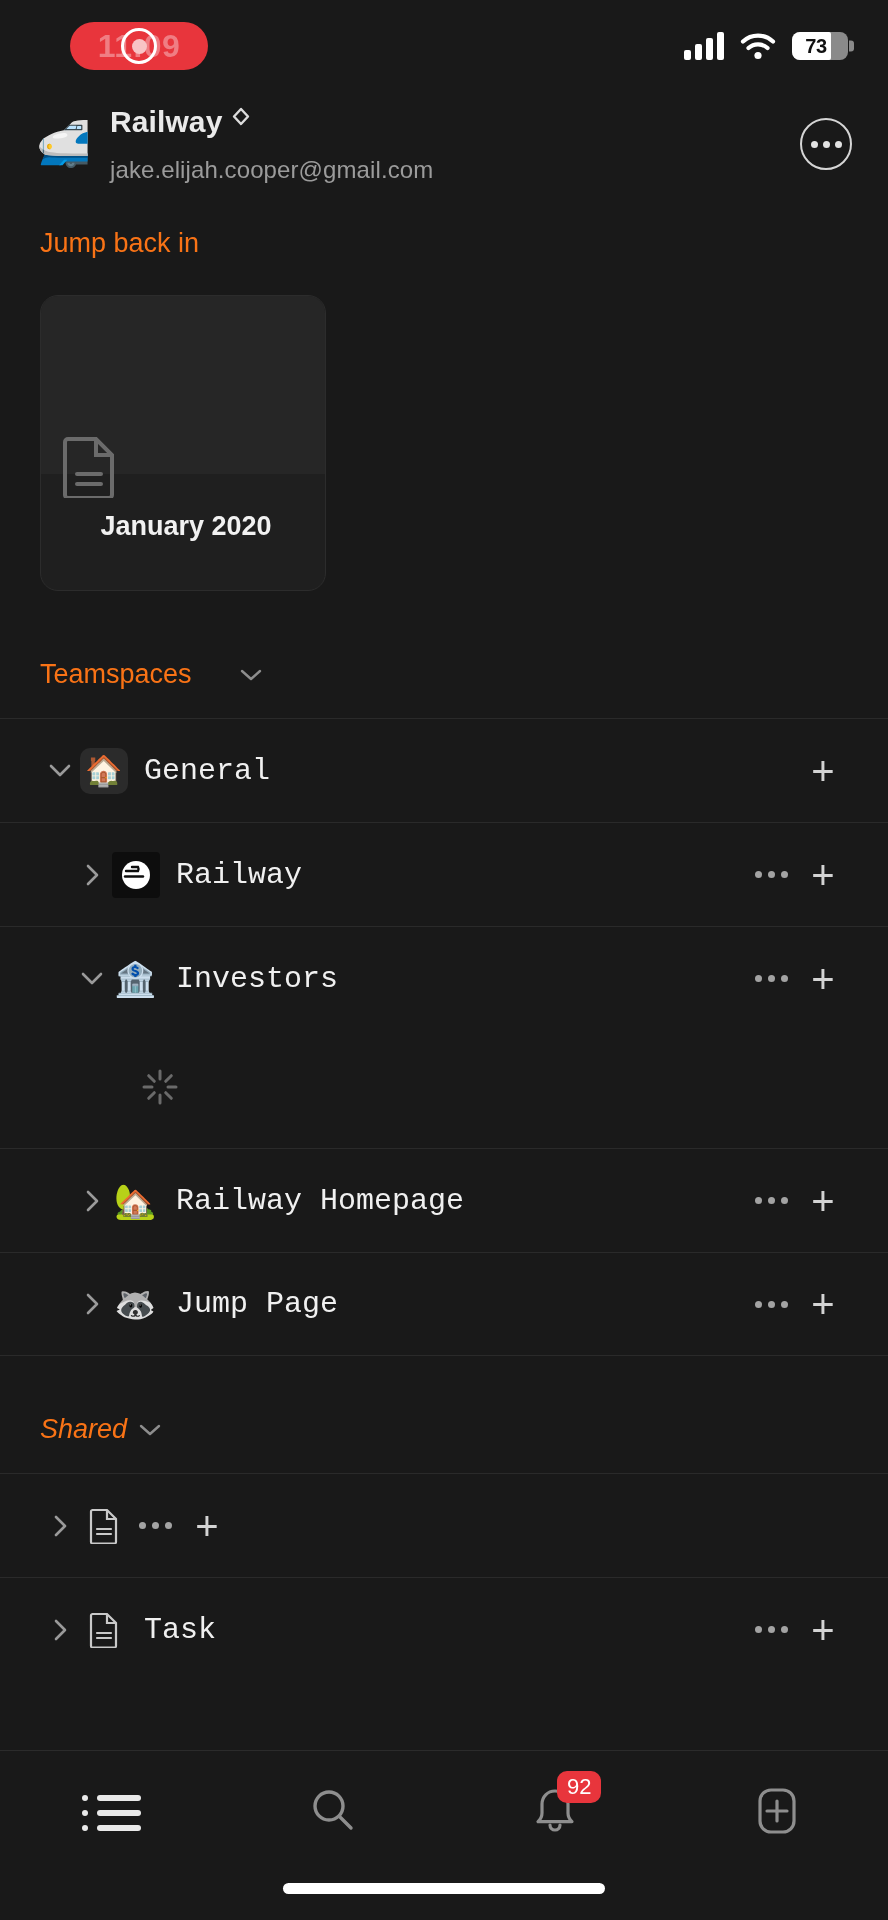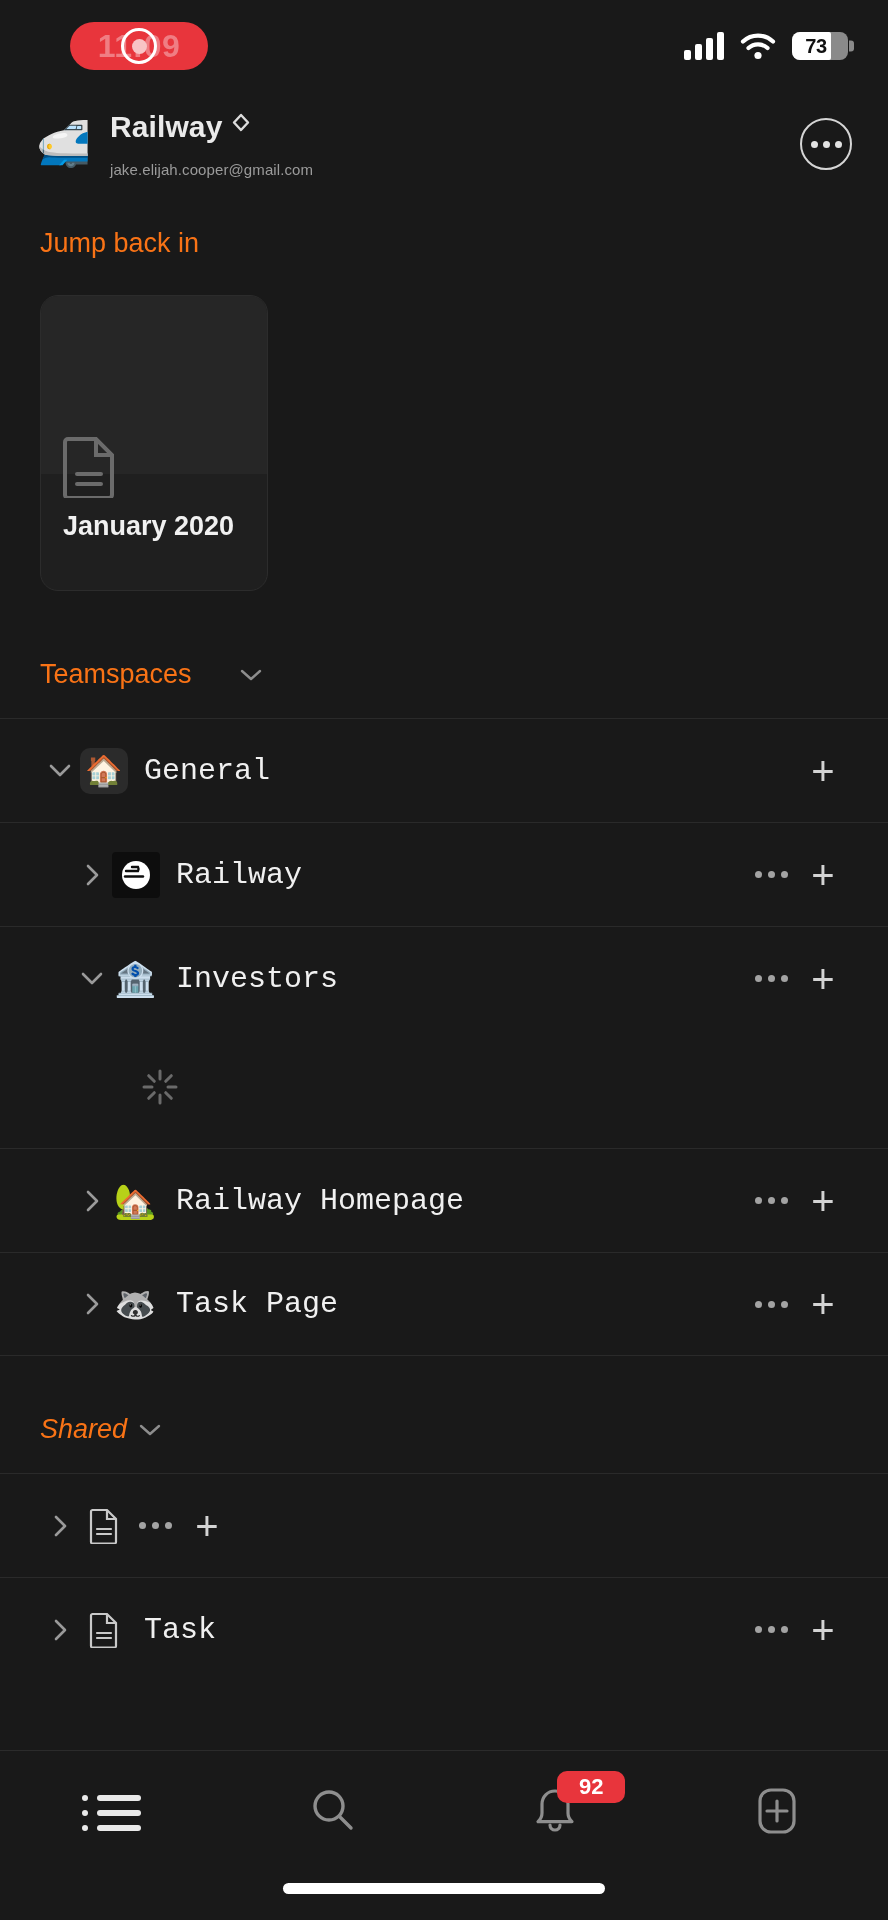--- a/index.html
+++ b/index.html
@@ -62,44 +62,44 @@
   
   .ws-header {
     position: absolute; top: 98px; left: 0; right: 0; height: 92px;
     display: flex; align-items: center; padding: 0 36px;
   }
   .ws-emoji { font-size: 44px; line-height: 1; width: 56px; flex: 0 0 56px; }
   .ws-text { flex: 1; margin-left: 18px; }
   .ws-title-row { display: flex; align-items: center; gap: 10px; }
   .ws-title { font-size: 30px; font-weight: 700; color: #eaeaea; letter-spacing: .1px; }
   .ws-chev { color: #d8d8d8; font-size: 20px; line-height: 1; }
-  .ws-email { font-size: 15px; color: #9b9b9b; margin-top: 17px; letter-spacing: .1px; }
+  .ws-email { font-size: 24px; color: #9b9b9b; margin-top: 17px; letter-spacing: .1px; }
   .more-circle {
     width: 52px; height: 52px; border-radius: 50%;
     border: 2.5px solid #d5d5d5;
     display: flex; align-items: center; justify-content: center; gap: 5px;
     flex: 0 0 52px;
   }
   .more-circle i { width: 7px; height: 7px; border-radius: 50%; background: #e2e2e2; display:block;}
 
   
   .content { position: absolute; top: 196px; left: 0; right: 0; bottom: 170px; }
 
   .section-label {
     font-size: 27px; color: #f97316; padding: 0 40px;
     display: flex; align-items: center; gap: 12px;
   }
   .section-label .chev { font-size: 22px; color: #8d8d8d; }
   .sec-jump { margin-top: 32px; }
 
   .cards { padding: 36px 40px 0 40px; }
   .jumpcard {
-    width: 228px; height: 296px; border-radius: 18px;
+    width: 286px; height: 296px; border-radius: 18px;
     border: 1px solid #2c2c2c; background: #1f1f1f;
-    position: relative; overflow: hidden;
+    position: relative; overflow: hidden; text-align: center;
   }
   .jumpcard .cover {
     position:absolute; top:0; left:0; right:0; height: 178px;
     background: #262626;
   }
   .jumpcard .doc-ic { position: absolute; left: 22px; top: 140px; }
   .jumpcard .title {
     position: absolute; left: 22px; top: 215px; right: 16px;
     font-size: 27px; font-weight: 600; color: #f1f1f1;
     white-space: nowrap; overflow: hidden; text-overflow: ellipsis;
@@ -146,22 +146,22 @@
 
   
   .tabbar {
     position: absolute; left: 0; right: 0; bottom: 0; height: 170px;
     border-top: 1px solid #2b2b2b; background: #191919;
     display: flex; align-items: flex-start; padding-top: 26px;
   }
   .tab { flex: 1; display: flex; align-items: center; justify-content: center; height: 72px; position: relative; }
   .badge {
     position: absolute; top: -6px; left: 50%; margin-left: 2px;
-    background: #e8353c; color: #fff; font-size: 22px; font-weight: 700;
-    border-radius: 10px; padding: 2px 22px; line-height: 1.25; z-index: 3;
+    background: #e8353c; color: #fff; font-size: 22px; font-weight: 400;
+    border-radius: 10px; padding: 2px 10px; line-height: 1.25; z-index: 3;
   }
   .home-ind {
     position: absolute; bottom: 26px; left: 50%; transform: translateX(-50%);
     width: 322px; height: 11px; border-radius: 6px; background: #ffffff;
   }
   .list-icon { display:flex; flex-direction:column; gap:9px; }
   .list-icon .ln { display:flex; align-items:center; gap:9px; }
   .list-icon .ln b { width:6px; height:6px; border-radius:50%; background:#e9e9e9; display:block; }
   .list-icon .ln s { width:44px; height:6px; border-radius:3px; background:#e9e9e9; display:block; text-decoration:none; }
 </style>
@@ -331,21 +331,21 @@
         <span class="plus">+</span>
       </div>
 
       <div class="row indent last">
         <span class="twisty">
           <svg width="15" height="24" viewBox="0 0 15 24">
               <path d="M3 3 L12 12 L3 21" fill="none" stroke="#9a9a9a" stroke-width="2.6" stroke-linecap="round" stroke-linejoin="round"></path>
             </svg>
         </span>
         <span class="ic">🦝</span>
-        <span class="label">Task Page</span>
+        <span class="label">Jump Page</span>
         <span class="dots">
             <i></i>
             <i></i>
             <i></i>
           </span>
         <span class="plus">+</span>
       </div>
     </div>
 
     <div class="section-label sec-shared">

